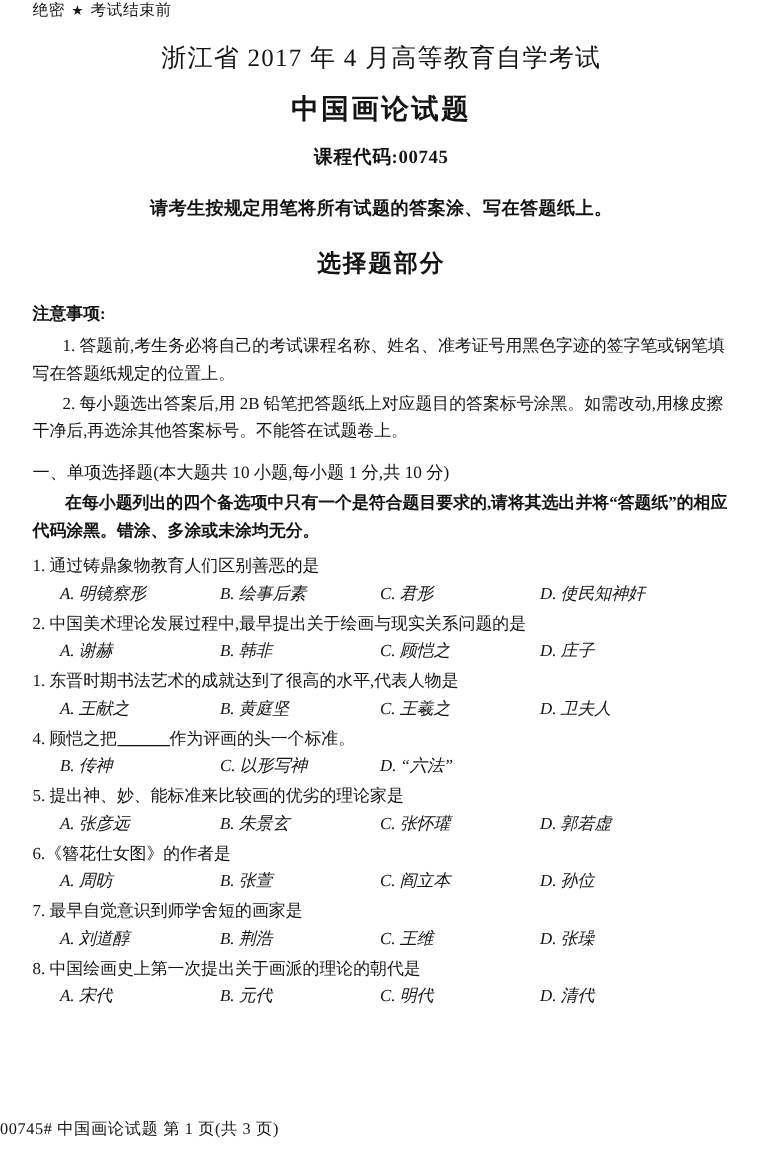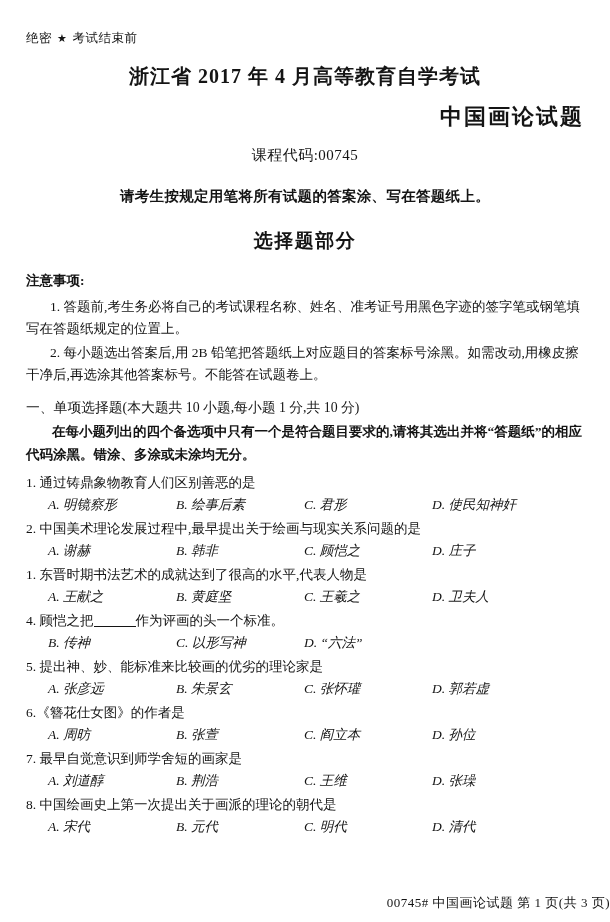--- a/index.html
+++ b/index.html
@@ -12,51 +12,51 @@
     height: 922px;
     font-family: "Liberation Serif", "DejaVu Serif", serif;
     color: #141414;
     position: relative;
     overflow: hidden;
   }
   .page {
     width: 610px;
     height: 922px;
     box-sizing: border-box;
-    padding: 30px 26px 0 26px;
+    padding: 0 26px 0 26px;
     position: relative;
   }
   .secret-line {
     font-size: 12.5px;
     letter-spacing: 0.5px;
     margin: 0 0 16px 0;
     font-family: "Liberation Sans", "DejaVu Sans", sans-serif;
   }
   .secret-line .star {
     margin: 0 5px;
     font-size: 11px;
   }
   .title-main {
     text-align: center;
     font-size: 20px;
-    font-weight: bold;
+    font-weight: normal;
     letter-spacing: 1px;
     margin: 0 0 12px 0;
   }
   .title-sub {
-    text-align: right;
+    text-align: center;
     font-size: 22px;
     font-weight: bold;
     letter-spacing: 2px;
     margin: 0 0 14px 0;
   }
   .course-code {
     text-align: center;
     font-size: 15px;
-    font-weight: normal;
+    font-weight: bold;
     letter-spacing: 0.5px;
     margin: 0 0 22px 0;
   }
   .notice-line {
     text-align: center;
     font-size: 14.5px;
     font-weight: bold;
     letter-spacing: 0.3px;
     margin: 16px 0 22px 0;
   }
@@ -126,21 +126,21 @@
   }
   .q-options .opt:last-child {
     width: auto;
     flex: 0 1 auto;
   }
   .footer {
     position: absolute;
     left: 0;
     right: 0;
     bottom: 10px;
-    text-align: right;
+    text-align: left;
     font-size: 13px;
     letter-spacing: 0.5px;
   }
 </style>
 </head>
 <body>
 
 <div class="page">
 
   <div class="secret-line">

